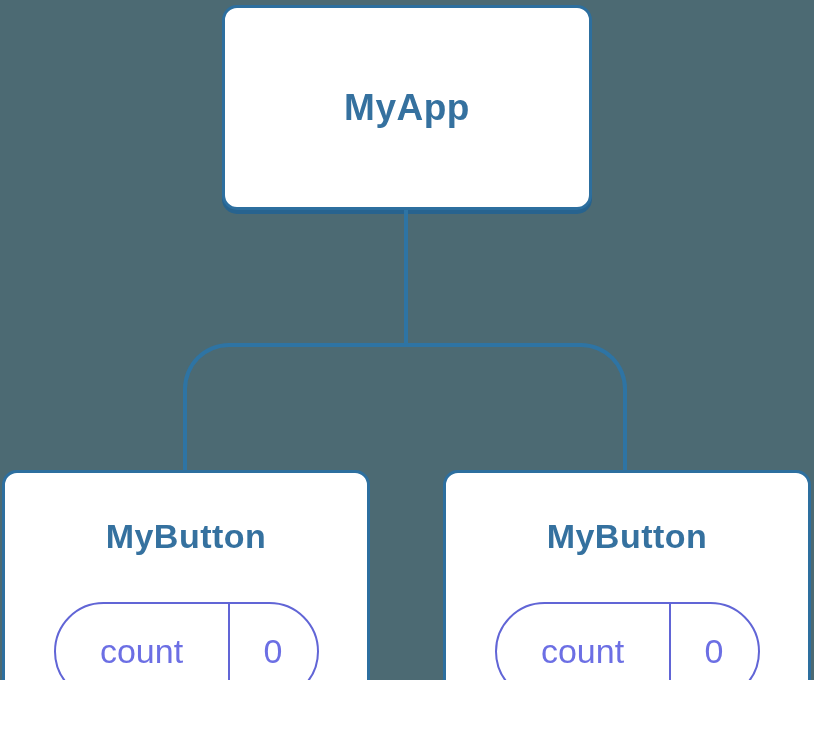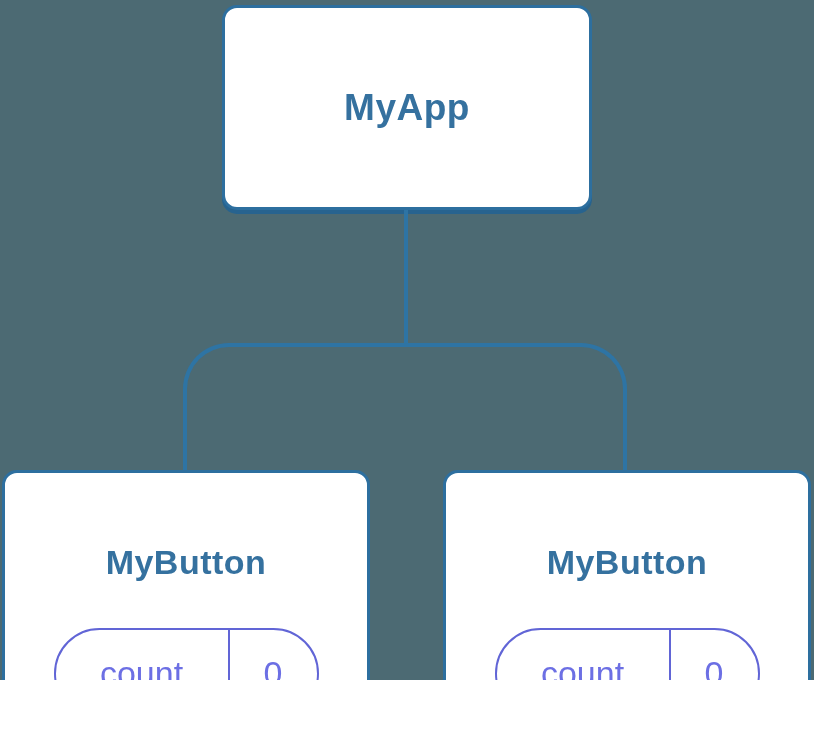--- a/index.html
+++ b/index.html
@@ -59,21 +59,21 @@
     box-sizing: border-box;
     border-top: 4px solid var(--line-blue, #2E74A4);
     border-left: 4px solid var(--line-blue, #2E74A4);
     border-right: 4px solid var(--line-blue, #2E74A4);
     border-radius: 46px 46px 0 0;
   }
   .node.child {
     top: 470px;
     width: 368px;
     height: 252px;
-    padding-top: 70px;
+    padding-top: 44px;
   }
   .node.child.left  { left: 2px; }
   .node.child.right { left: 443px; }
   .pill {
     margin-top: 46px;
     width: 265px;
     height: 99px;
     box-sizing: border-box;
     border: 2.5px solid var(--state-purple-border, #6165D6);
     border-radius: 60px;

